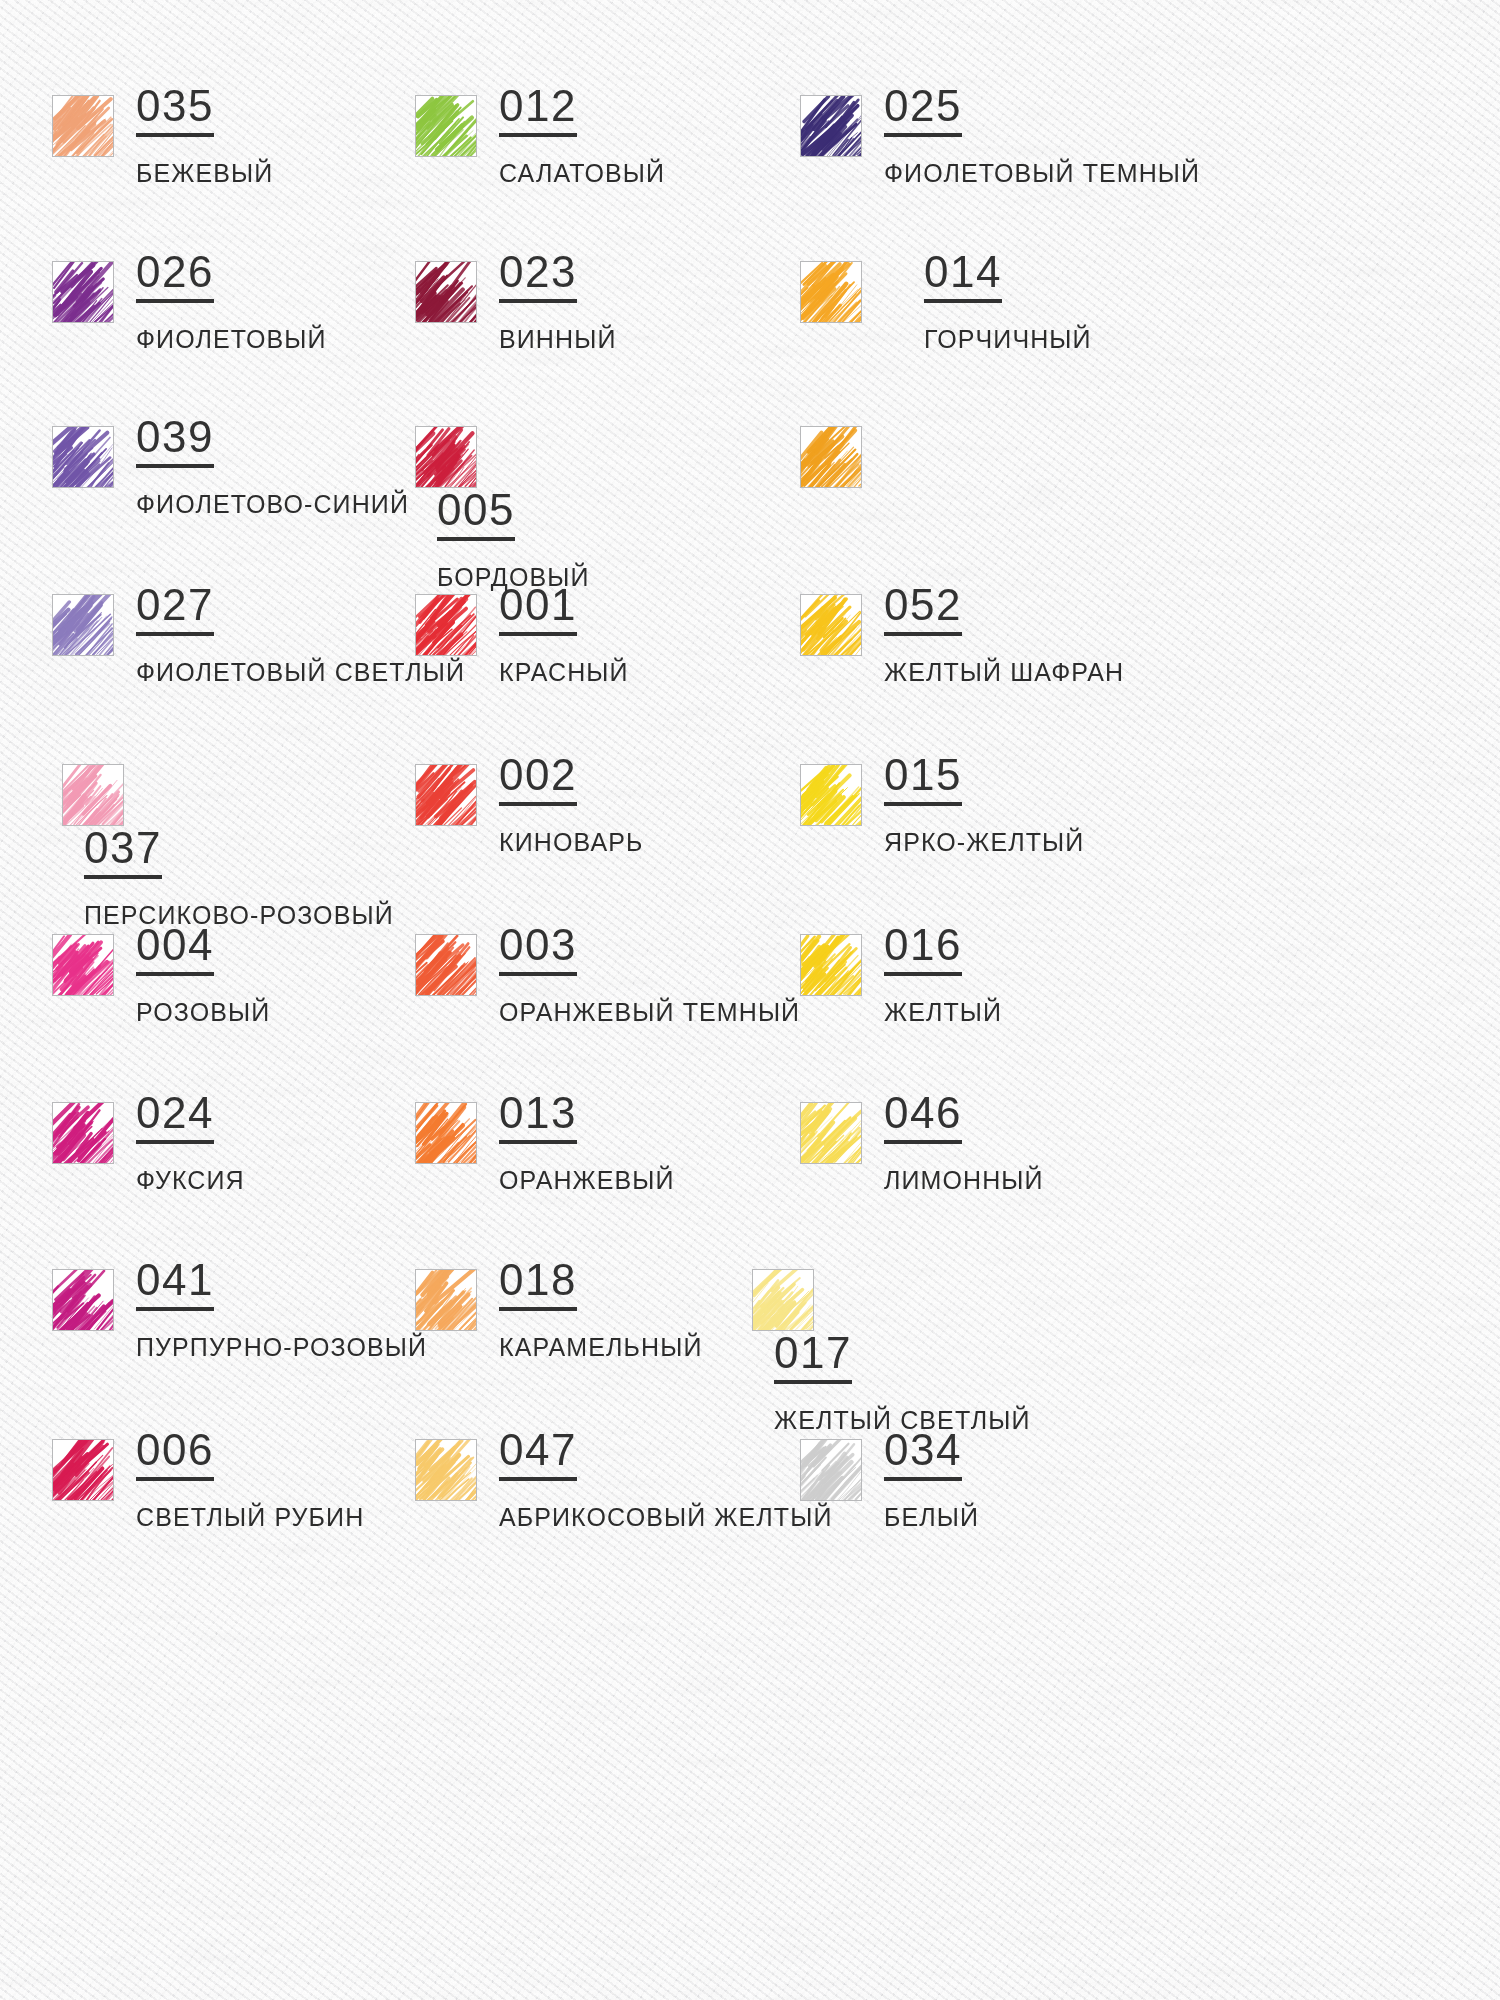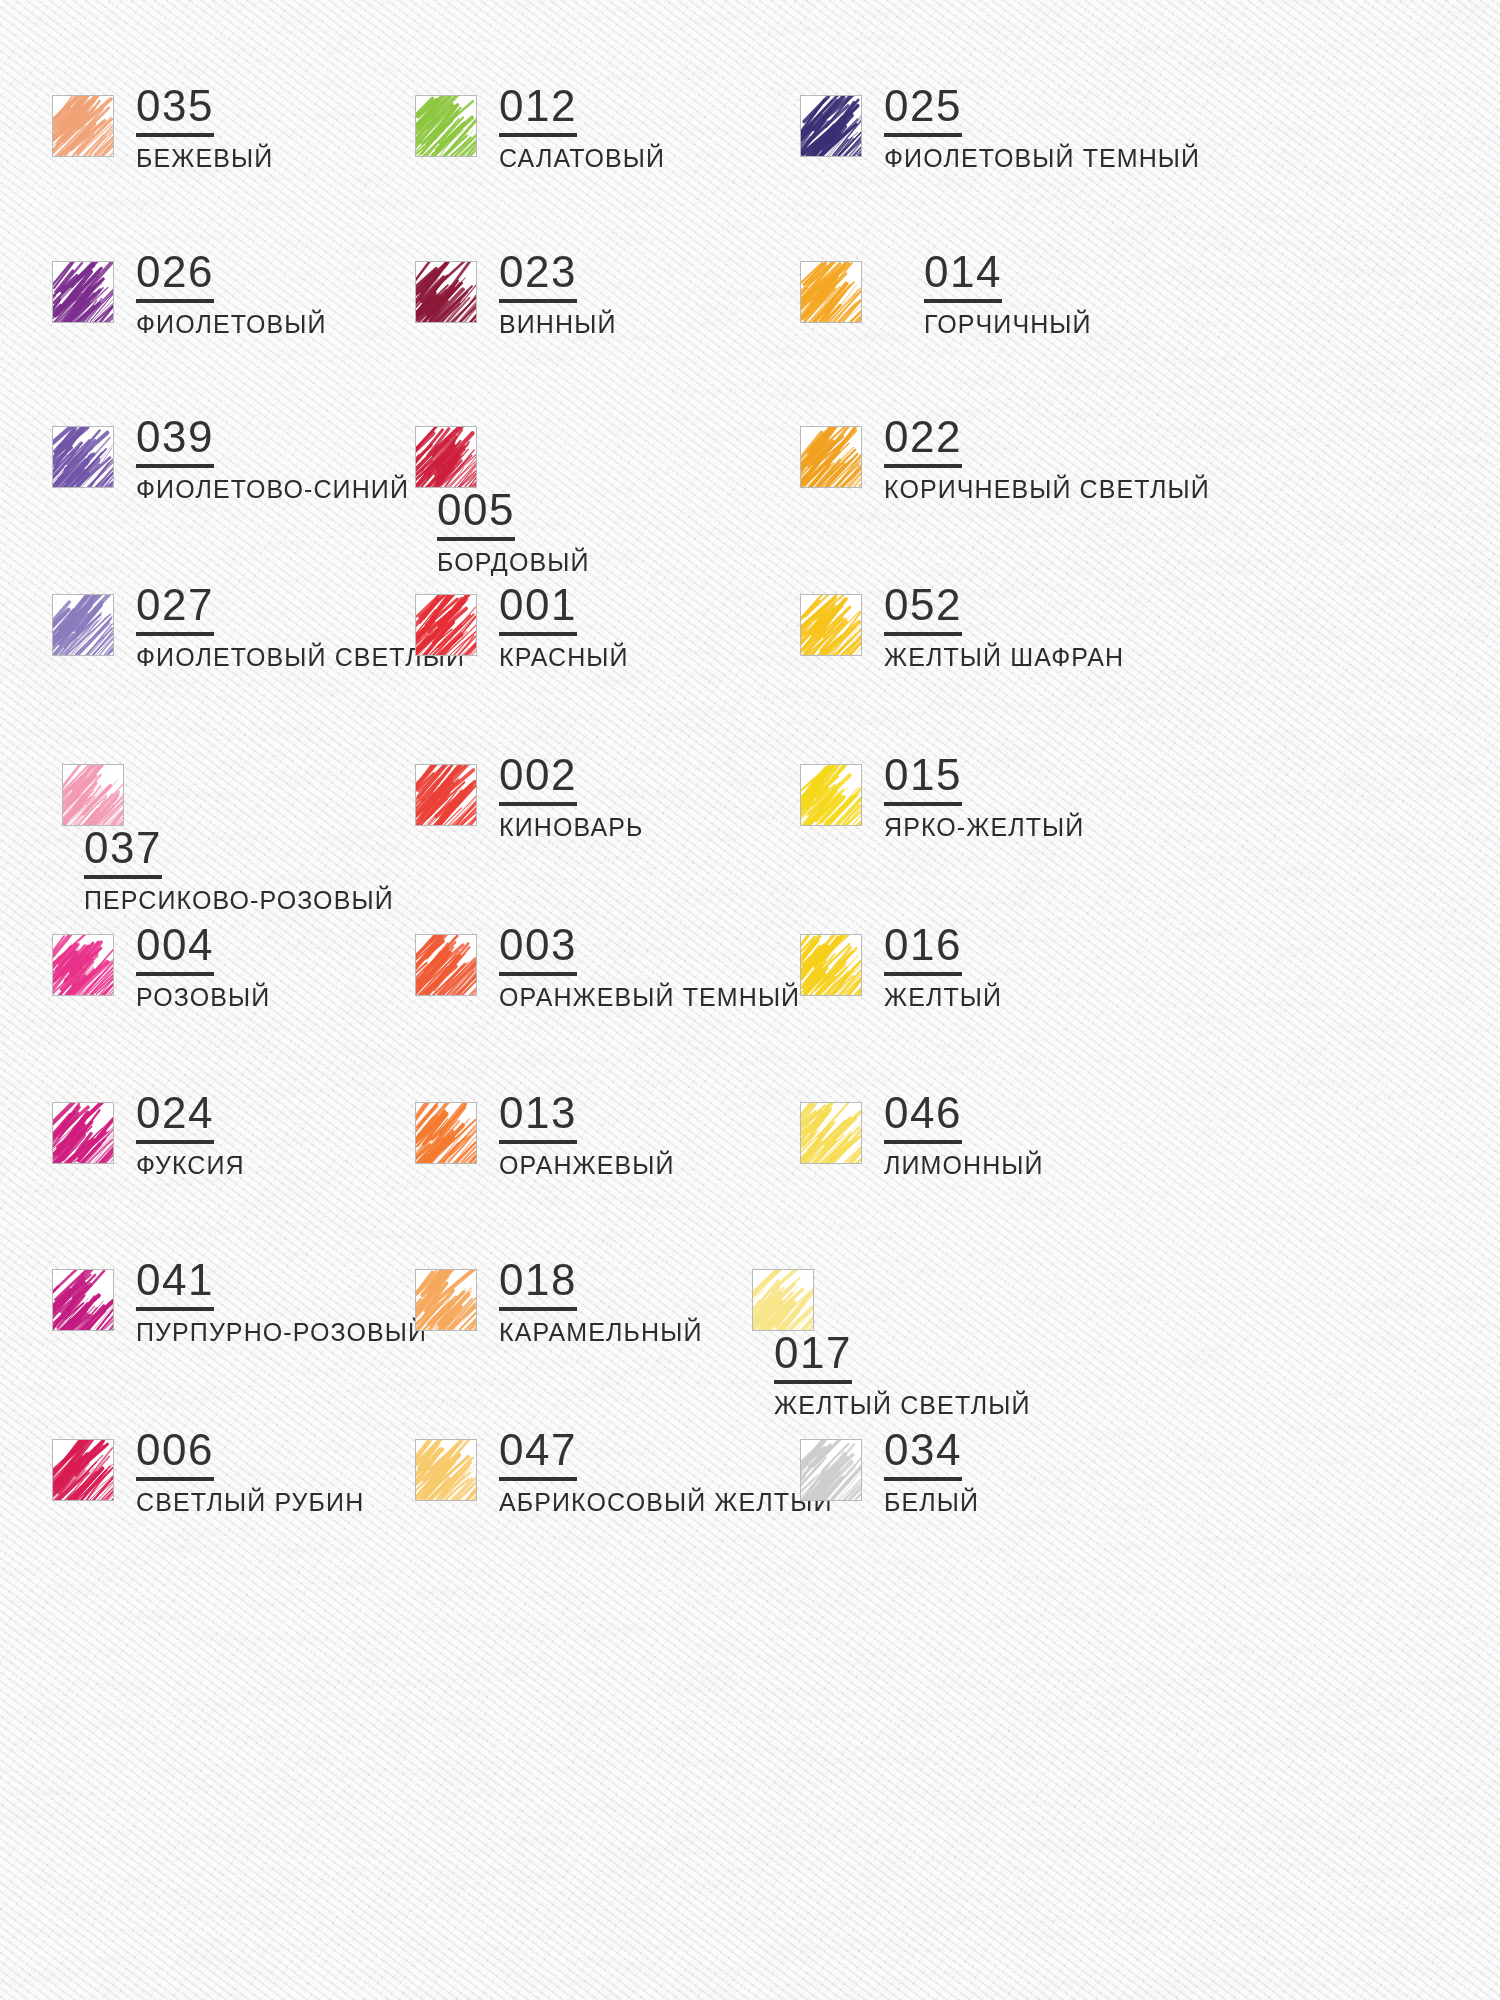--- a/index.html
+++ b/index.html
@@ -82,21 +82,21 @@
     line-height:44px;
     font-weight:400;
     color:#323232;
     letter-spacing:1.5px;
     padding-bottom:5px;
     border-bottom:4px solid #323232;
     white-space:nowrap;
   }
 
   .swatch-name {
-    margin-top:8px;
+    margin-top:23px;
     font-size:25px;
     line-height:27px;
     font-weight:400;
     color:#2c2c2c;
     letter-spacing:1.1px;
     white-space:nowrap;
   }
 </style>
 </head>
 <body>
@@ -978,24 +978,20 @@
             <path d="M41.9,99.7 L72.6,61.9" stroke-width="4.70" opacity="0.84"></path>
             <path d="M12.3,41.5 L70.8,-23.5" stroke-width="6.22" opacity="0.98"></path>
             <path d="M21.5,47.2 L81.7,-8.9" stroke-width="3.24" opacity="0.94"></path>
             <path d="M23.5,105.7 L64.8,54.8" stroke-width="4.34" opacity="0.82"></path>
             <path d="M17.4,108.2 L55.9,63.1" stroke-width="3.25" opacity="0.82"></path>
             <path d="M5.4,59.0 L41.0,14.4" stroke-width="4.85" opacity="0.98"></path>
             <path d="M-1.0,52.3 L34.2,9.3" stroke-width="6.36" opacity="0.83"></path>
           </g>
         </svg>
       </div>
-      <div class="swatch-text">
-        <div class="swatch-code">022</div>
-        <div class="swatch-name">КОРИЧНЕВЫЙ СВЕТЛЫЙ</div>
-      </div>
     </div>
     <div class="swatch-item" style="left: 52px; top: 583px;">
       <div class="swatch-box" style="--swatch-color: #8b7bbd;">
         <svg viewBox="0 0 100 100" preserveAspectRatio="none">
           <g stroke="#8b7bbd" stroke-linecap="round" fill="none">
             <path d="M-53.1,102.4 Q-32.7,76.6 -8.0,53.8" stroke-width="2.67" opacity="0.64"></path>
             <path d="M-41.7,99.4 Q-21.9,82.9 -6.8,63.4" stroke-width="1.35" opacity="0.56"></path>
             <path d="M-40.6,102.3 Q-9.5,71.8 18.6,44.9" stroke-width="2.89" opacity="0.68"></path>
             <path d="M-42.3,98.4 Q-21.5,68.5 5.7,44.7" stroke-width="3.41" opacity="0.90"></path>
             <path d="M-36.1,105.1 Q-4.0,75.4 29.1,41.6" stroke-width="2.64" opacity="0.92"></path>

